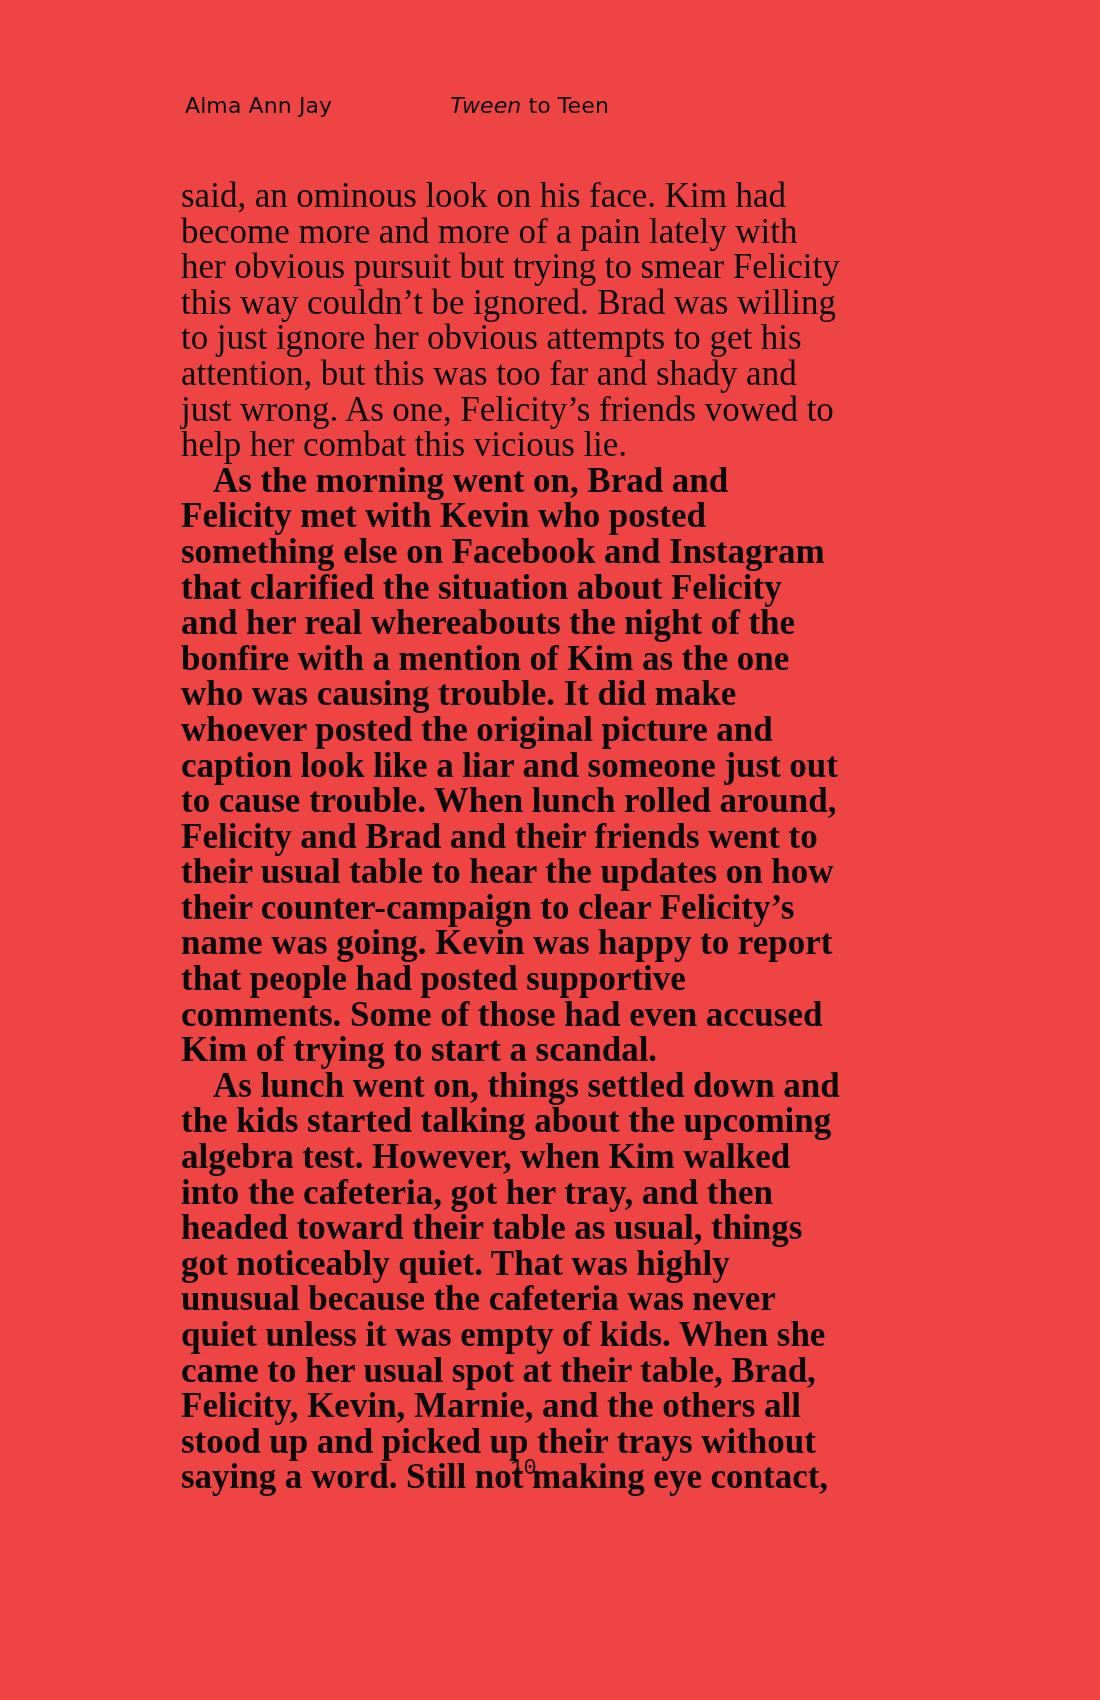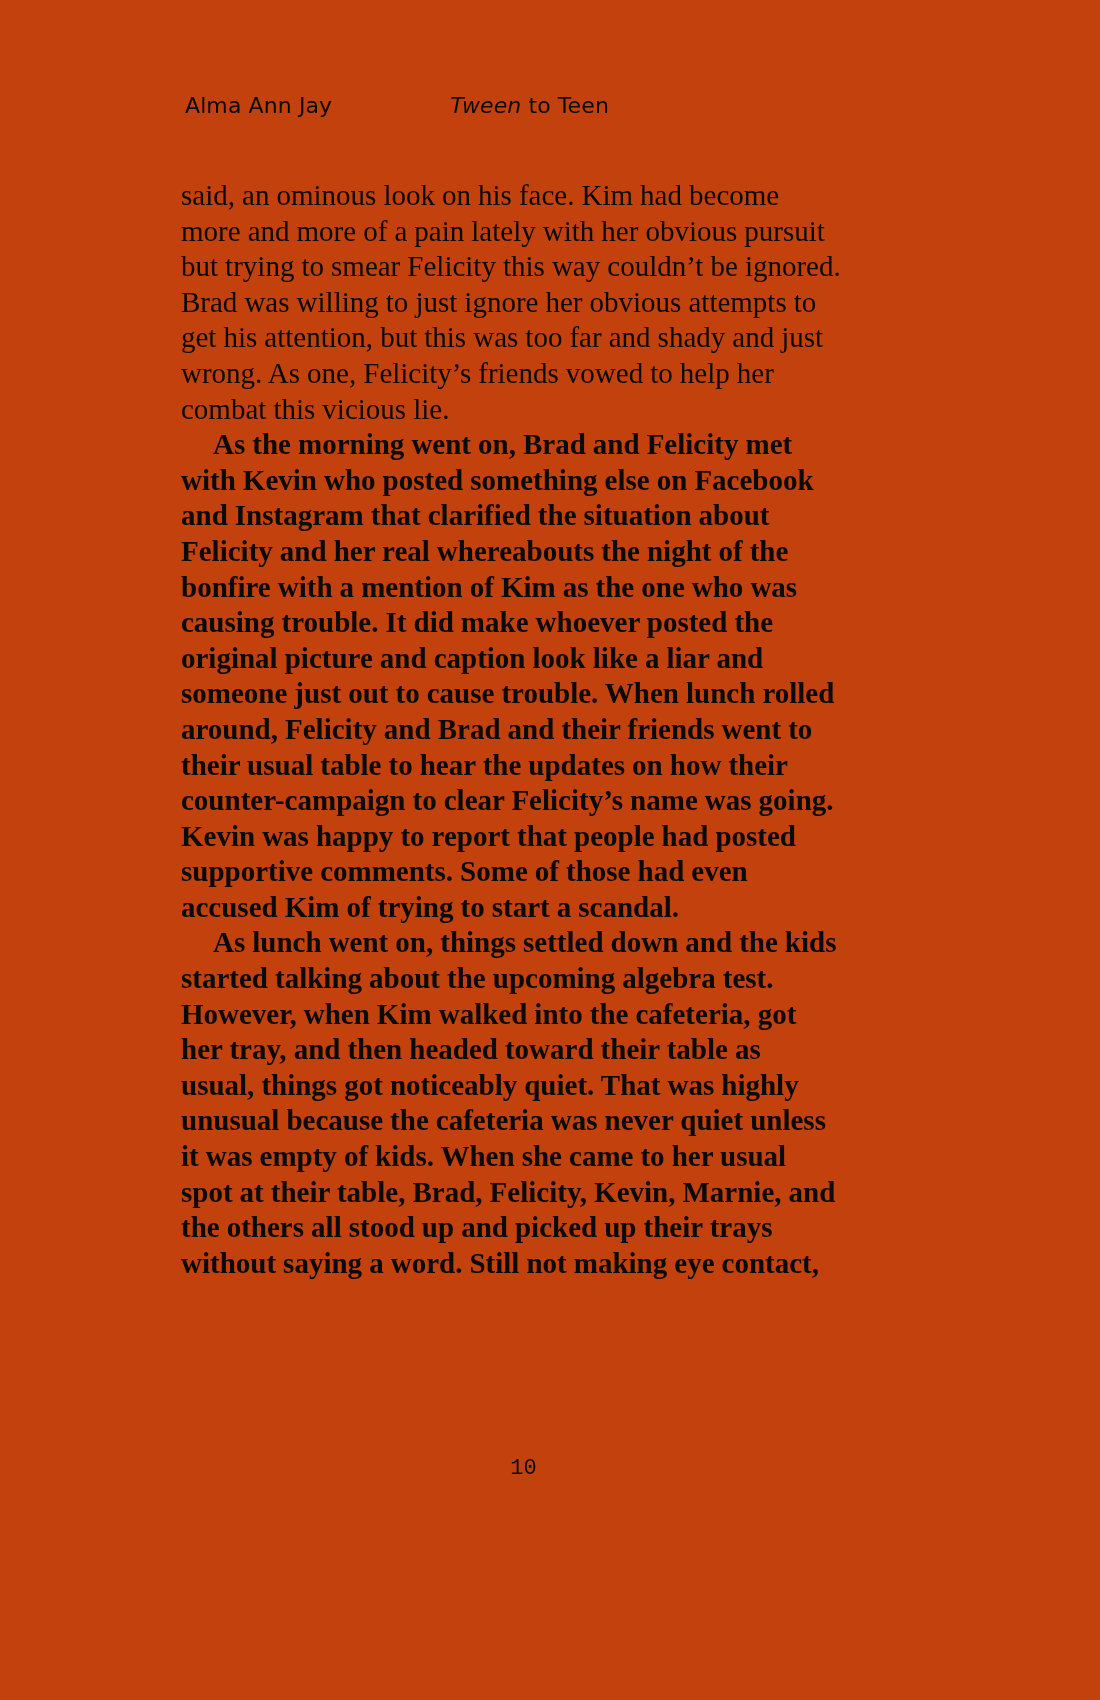--- a/index.html
+++ b/index.html
@@ -4,21 +4,21 @@
 <style>
   html, body {
     margin: 0;
     padding: 0;
     background: #ffffff;
   }
   .page {
     position: relative;
     width: 1100px;
     height: 1700px;
-    background: #c2410c;
+    background: #ef4444;
     overflow: hidden;
   }
   .running-head {
     position: absolute;
     left: 185px;
     top: 93px;
     width: 700px;
     font-family: "DejaVu Sans", sans-serif;
     font-size: 22px;
     color: #0a0a0a;
@@ -37,21 +37,21 @@
   }
   .body-col {
     position: absolute;
     left: 181px;
     top: 178px;
     width: 660px;
   }
   .body-col p {
     margin: 0;
     font-family: "Liberation Serif", "DejaVu Serif", serif;
-    font-size: 29px;
+    font-size: 35px;
     line-height: 35.6px;
     color: #0a0a0a;
     text-align: left;
     word-spacing: -0.2px;
     hyphens: none;
   }
   .body-col p.indent {
     text-indent: 32px;
     font-weight: bold;
   }

